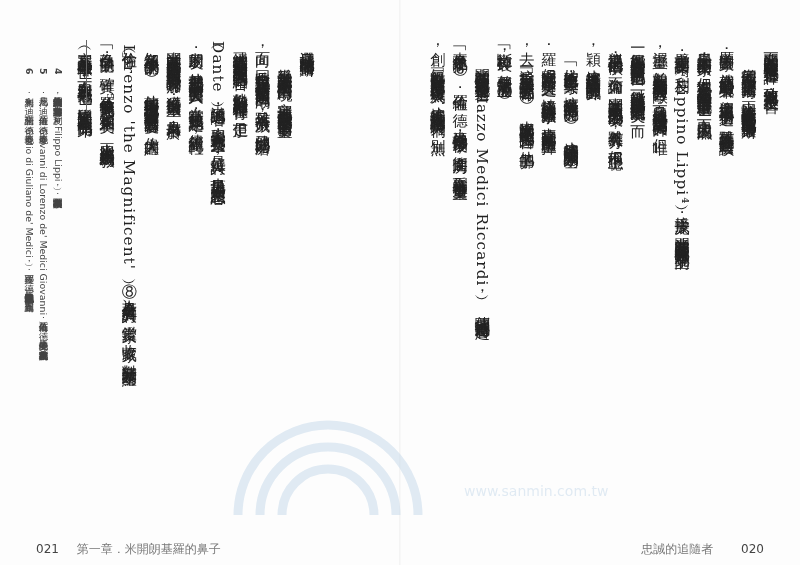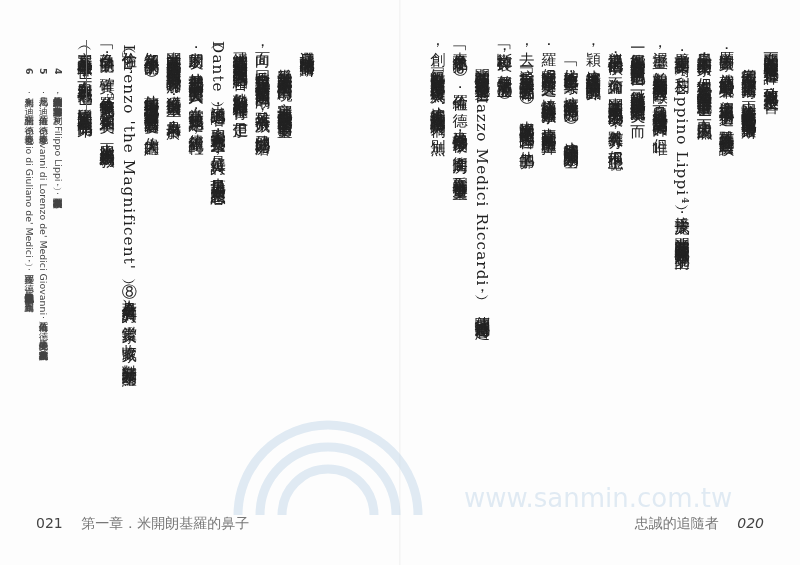--- a/index.html
+++ b/index.html
@@ -19,31 +19,31 @@
   .right-body { right:18px; }
   
   .left-body { right:82px; }
 
   .notes { position:absolute; top:68px; right:318px; writing-mode:vertical-rl; font-family:"DejaVu Sans","Liberation Sans",sans-serif;
            font-size:9.4px; line-height:14.2px; color:#444; height:440px; }
   .note { display:block; white-space:nowrap; }
   .note-num { display:inline-block; font-weight:bold; margin-bottom:6px; }
   .rule { position:absolute; left:86px; top:40px; width:1px; height:72px; background:#666; }
 
-  .folio { position:absolute; top:515px; font-family:"DejaVu Sans","Liberation Sans",sans-serif; font-size:14px; color:#444; }
+  .folio { position:absolute; top:541px; font-family:"DejaVu Sans","Liberation Sans",sans-serif; font-size:12px; color:#444; }
   .folio-left { left:36px; }
   .folio-left .num { margin-right:14px; }
   .folio-right { right:36px; }
-  .folio-right .num { margin-left:14px;font-style:italic; }
+  .folio-right .num { margin-left:24px; }
   .folio .running { color:#777; }
 
   .watermark { position:absolute; left:228px; top:415px; width:420px; height:100px; pointer-events:none; opacity:0.55; }
   .wm-arcs { position:absolute; left:0; top:0; width:200px; height:100px; }
   .wm-title { position:absolute; left:222px; top:2px; font-size:46px; color:#c9dbeb; letter-spacing:6px; font-family:"DejaVu Serif",serif; }
-  .wm-url { position:absolute; left:236px; top:68px; font-size:26px; color:#c9dbeb; font-family:"DejaVu Sans",sans-serif; }
+  .wm-url { position:absolute; left:236px; top:68px; font-size:14px; color:#c9dbeb; font-family:"DejaVu Sans",sans-serif; }
 </style>
 </head>
 <body>
 
 <div class="spread">
 
   <div class="page page-right">
     <div class="vtext right-body">
       <span class="col">而米開朗基羅實在太聰穎也太直言不諱，致使他對人不是很友善．</span>
       <span class="col">　當他們同在布蘭卡契小堂裡素描時，兩人討論著誰能承接馬薩喬的地位成為佛羅倫斯最</span>

